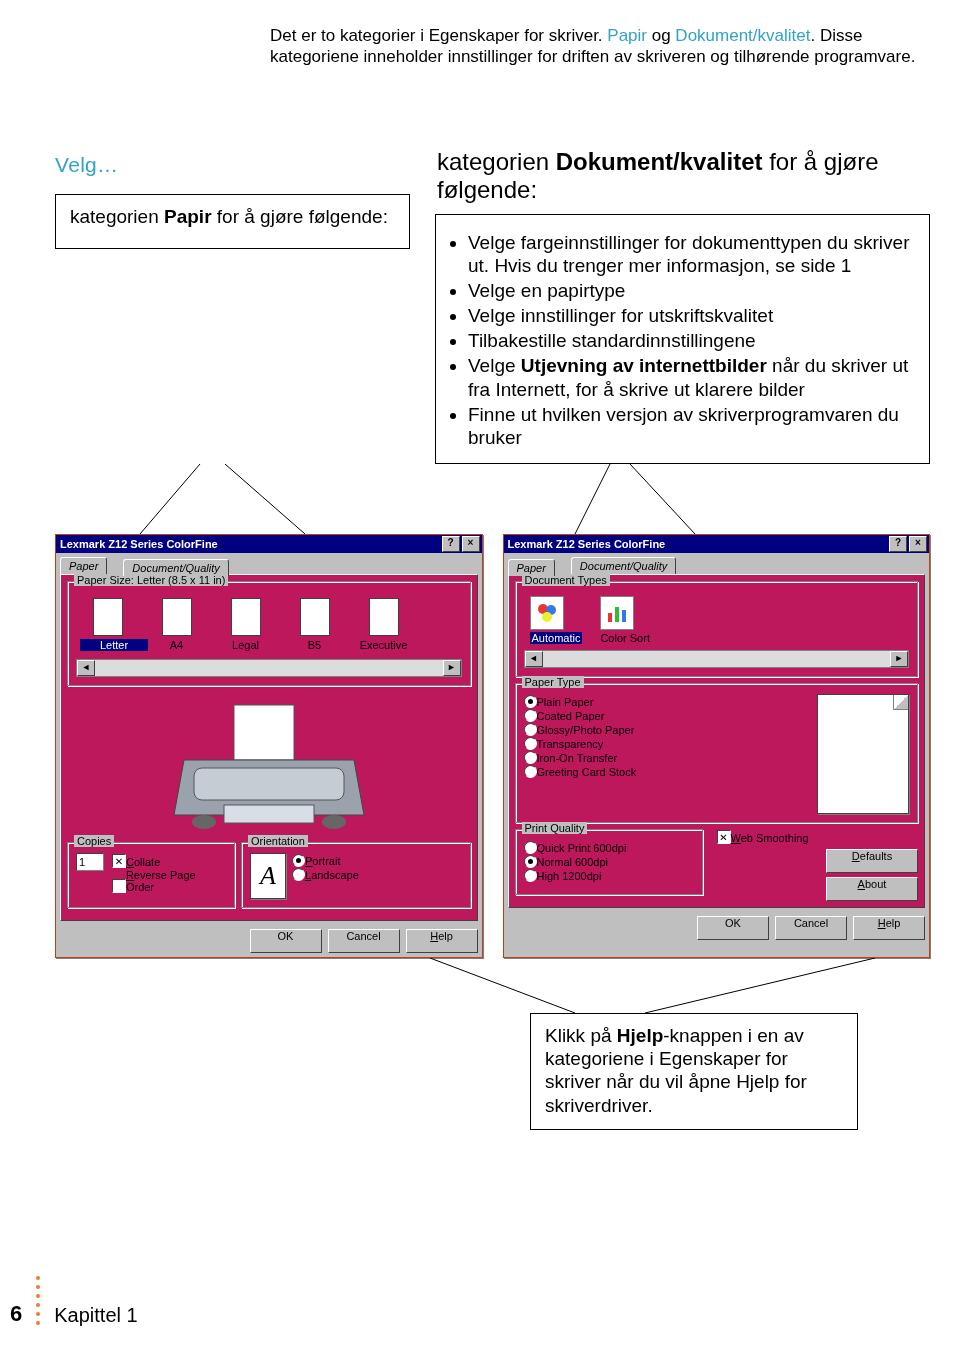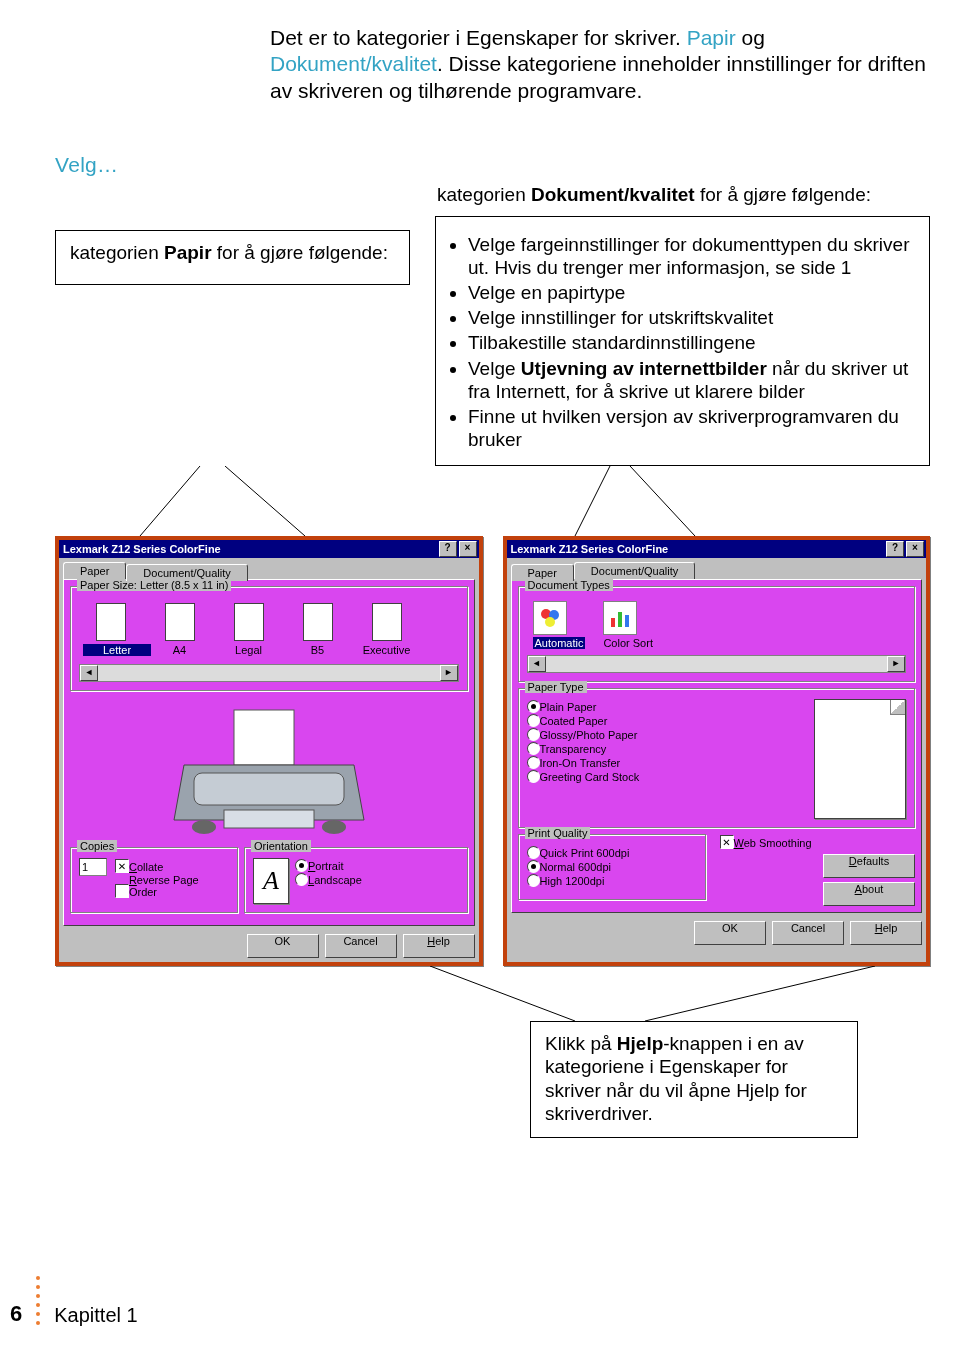--- a/index.html
+++ b/index.html
@@ -26,21 +26,21 @@
     top: 153px;
     font-family: "Arial Narrow", Arial, sans-serif;
     font-size: 21px;
     color: #33a3c4;
     font-weight: 400;
     letter-spacing: 0.3px;
   }
   .intro {
     margin-left: 215px;
     font-family: "Arial Narrow", Arial, sans-serif;
-    font-size: 21px;
+    font-size: 17px;
     line-height: 1.25;
     color: #000;
     max-width: 670px;
   }
   .intro .papir,
   .intro .dq {
     color: #33a3c4;
     font-weight: 400;
   }
   .row {
@@ -70,42 +70,42 @@
     padding-left: 18px;
   }
   .callout li {
     margin-bottom: 2px;
   }
   .col-left .callout { margin-top: 46px; }
   .col-right .callout { margin-top: 0; }
   .bold { font-weight: 700; }
   .dq-lead {
     font-family: "Arial Narrow", Arial, sans-serif;
-    font-size: 19px;
+    font-size: 24px;
     margin-left: 2px;
     margin-bottom: 10px;
   }
 
   
   .connectors {
     position: relative;
     width: 100%;
     height: 70px;
   }
   .connectors svg { position:absolute; top:0; left:0; }
 
   
   .dialogs {
     display: flex;
     gap: 20px;
     margin-top: 0;
   }
   .dlg {
     width: 430px;
-    border: 4px solid #c2410c;
+    border: 1px solid #c2410c;
     background: #bfbfbf;
     font-family: Tahoma, "MS Sans Serif", Arial, sans-serif;
     font-size: 11px;
     color: #000;
     box-shadow: 1px 1px 0 #808080;
   }
   .titlebar {
     background: #000080;
     color: #fff;
     display: flex;
@@ -120,41 +120,42 @@
     background: #bfbfbf;
     border: 1px solid #fff;
     border-right-color:#404040; border-bottom-color:#404040;
     margin-left: 2px;
     text-align:center; line-height:12px;
     color:#000; font-weight:bold; font-size:10px;
     cursor:default;
   }
   .tabbar { display:flex; padding: 4px 4px 0 4px; position:relative; z-index:2;}
   .tab {
-    padding: 2px 16px;
+    padding: 2px 8px;
     border:1px solid #808080;
     border-bottom:none;
     background:#bfbfbf;
-    margin-right:0px;
+    margin-right:16px;
     border-top-left-radius:3px;
     border-top-right-radius:3px;
     position:relative;
+    font-style:italic;
   }
   .tab.active {
     background:#bfbfbf;
     border-color:#fff #404040 #bfbfbf #fff;
     z-index:3;
   }
   .tab.inactive { border-color:#fff #404040 #404040 #fff; top:2px;}
   .tabpanel {
     margin: 0 4px 4px 4px;
     border:1px solid #fff;
     border-right-color:#404040; border-bottom-color:#404040;
     padding: 6px;
-    background:#d946ef;
+    background:#be185d;
     position:relative; z-index:1;
   }
   .groupbox {
     border:1px solid #808080;
     box-shadow: inset 1px 1px 0 #fff, 1px 1px 0 #fff;
     padding: 10px 8px 8px 8px;
     margin-bottom: 6px;
     position:relative;
   }
   .groupbox > .legend {

